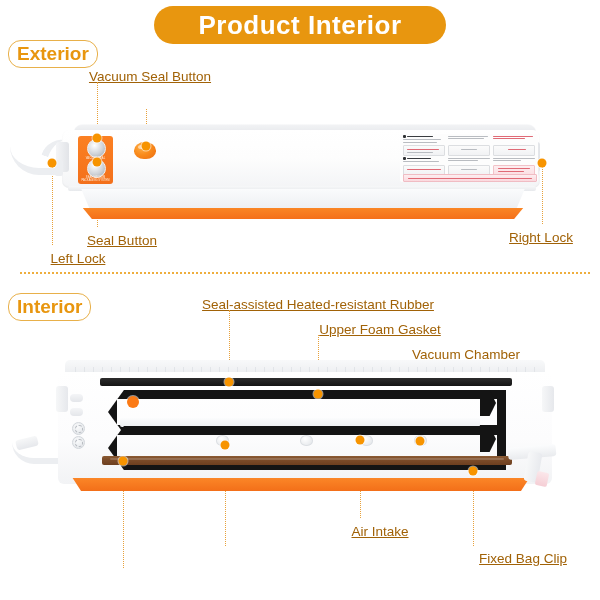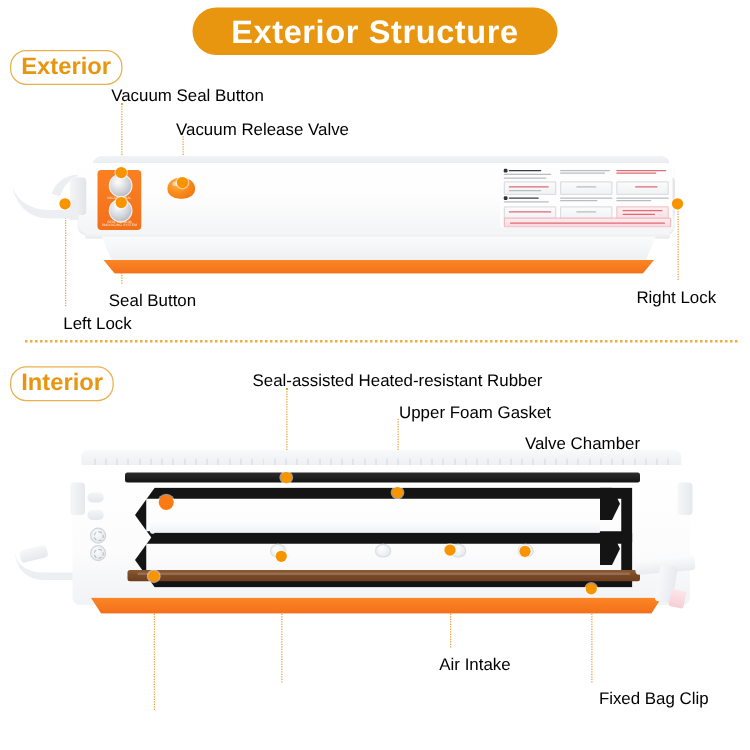--- a/index.html
+++ b/index.html
@@ -32,22 +32,23 @@
 
   
   .divider{
     position:absolute;left:20px;top:272px;width:570px;height:0;
     border-top:2px dotted #eeae3e;
   }
 
   
   .lbl{
     position:absolute;
-    font-size:13.5px;color:#000000;white-space:nowrap;
+    font-size:13.5px;color:#a16207;white-space:nowrap;
     line-height:1;
+    text-decoration:underline;
   }
   .lbl.c{transform:translateX(-50%);}
 
   
   .leader{
     position:absolute;width:0;
     border-left:1.6px dotted #e8a13a;
   }
   
   .dot{
@@ -288,26 +289,25 @@
     position:absolute;left:6px;top:78px;width:22px;height:10px;
     background:linear-gradient(180deg,#f6f7f8,#e6e8ec);border-radius:3px;
     transform:rotate(-14deg);
   }
 </style>
 </head>
 <body>
 
 <div id="stage">
 
-  <div class="title-pill" style="background: rgb(232, 150, 15); color: rgb(255, 255, 255);">Exterior Structure</div>
+  <div class="title-pill" style="background: rgb(232, 150, 15); color: rgb(255, 255, 255);">Product Interior</div>
 
   <div class="sec-badge" style="left: 8px; top: 40px; border: 1.5px solid rgb(232, 176, 74); color: rgb(232, 150, 15);">Exterior</div>
 
   <div class="lbl c" style="left:150px;top:70px;">Vacuum Seal Button</div>
-  <div class="lbl c" style="left:210px;top:97px;">Vacuum Release Valve</div>
   <div class="lbl c" style="left:78px;top:252px;">Left Lock</div>
   <div class="lbl c" style="left:122px;top:234px;">Seal Button</div>
   <div class="lbl c" style="left:541px;top:231px;">Right Lock</div>
 
   <div class="leader" style="left:97px;top:82px;height:54px;"></div>
   <div class="leader" style="left:146px;top:109px;height:35px;"></div>
   <div class="leader" style="left:52px;top:167px;height:78px;"></div>
   <div class="leader" style="left:97px;top:163px;height:64px;"></div>
   <div class="leader" style="left:542px;top:167px;height:57px;"></div>
 
@@ -386,21 +386,21 @@
   <div class="dot" style="left:52px;top:163px;"></div>
   <div class="dot" style="left:97px;top:162px;"></div>
   <div class="dot" style="left:542px;top:163px;"></div>
 
   <div class="divider"></div>
 
   <div class="sec-badge" style="left: 8px; top: 293px; border: 1.5px solid rgb(232, 176, 74); color: rgb(232, 150, 15);">Interior</div>
 
   <div class="lbl c" style="left:318px;top:298px;">Seal-assisted Heated-resistant Rubber</div>
   <div class="lbl c" style="left:380px;top:323px;">Upper Foam Gasket</div>
-  <div class="lbl c" style="left:466px;top:348px;">Valve Chamber</div>
+  <div class="lbl c" style="left:466px;top:348px;">Vacuum Chamber</div>
   <div class="lbl c" style="left:380px;top:525px;">Air Intake</div>
   <div class="lbl c" style="left:523px;top:552px;">Fixed Bag Clip</div>
 
   <div class="leader" style="left:229px;top:310px;height:72px;"></div>
   <div class="leader" style="left:318px;top:335px;height:57px;"></div>
   <div class="leader" style="left:420px;top:360px;height:79px;"></div>
 
   <div class="leader" style="left:123px;top:468px;height:100px;"></div>
   <div class="leader" style="left:225px;top:450px;height:96px;"></div>
   <div class="leader" style="left:360px;top:444px;height:74px;"></div>

